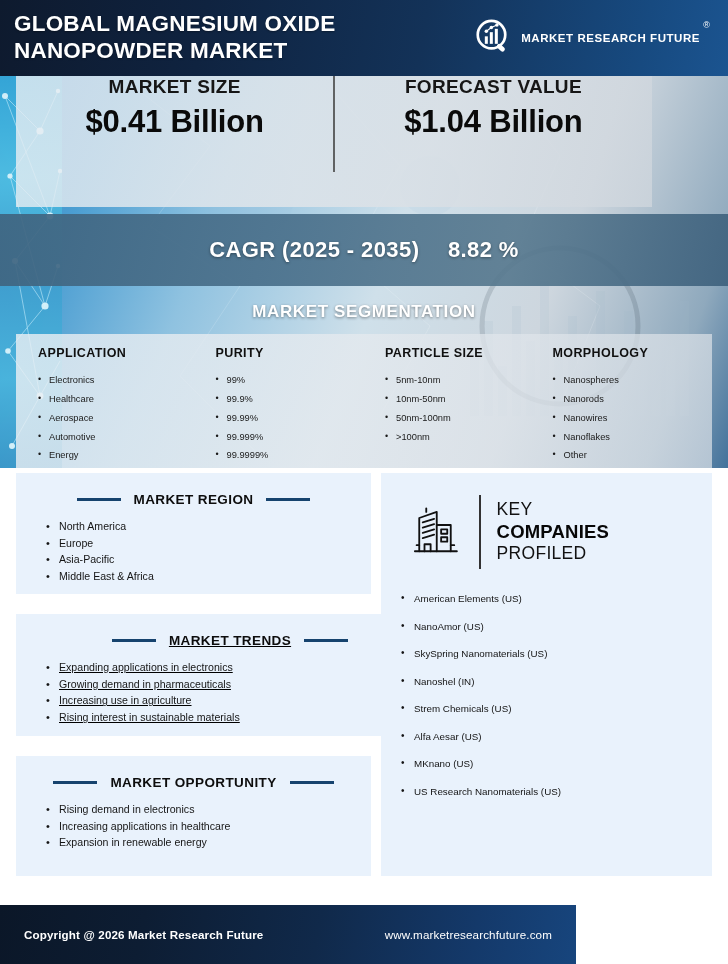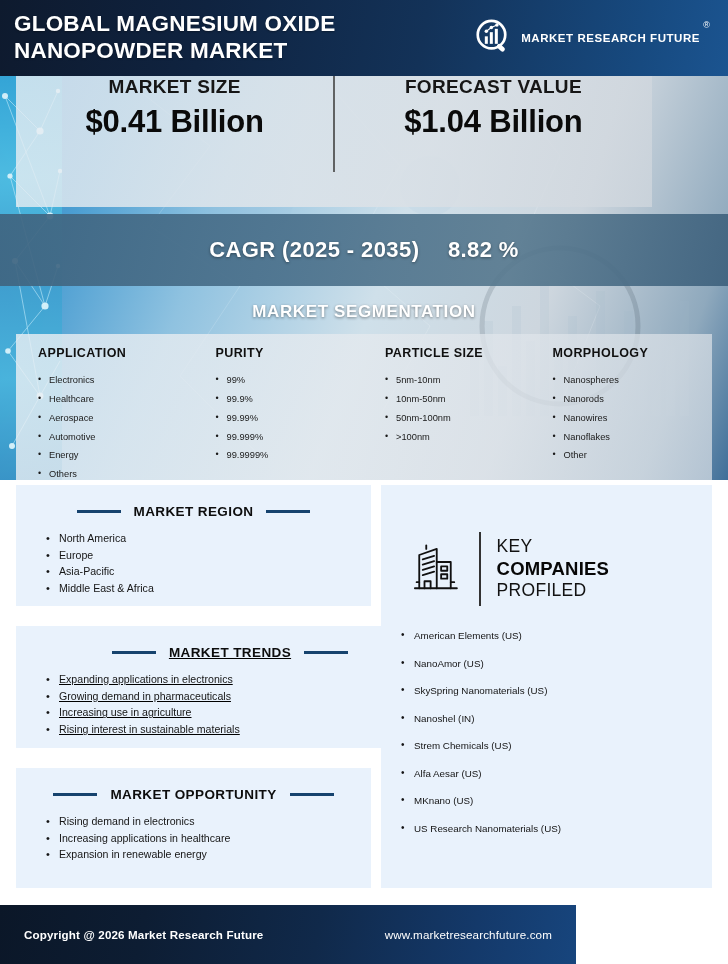--- a/index.html
+++ b/index.html
@@ -87,40 +87,40 @@
   .seg-list { list-style:none; }
   .seg-list li {
     font-size:9.3px; color:#1a1a1a; line-height:1.06; margin-bottom:9px;
     padding-left:11px; position:relative; white-space:nowrap;
   }
   .seg-list li:before {
     content:"\2022"; position:absolute; left:0; top:-1px; font-size:9px; color:#1a1a1a;
   }
 
   
-  .lower { position:absolute; left:0; top:480px; width:728px; height:420px; background:#ffffff; }
+  .lower { position:absolute; left:0; top:468px; width:728px; height:420px; background:#ffffff; }
 
   .card { background:#e9f2fc; position:absolute; }
   #card-region      { left:16px;  top:5px;   width:355px; height:121px; }
   #card-trends      { left:16px;  top:146px; width:428px; height:122px;text-decoration:underline; }
   #card-opportunity { left:16px;  top:288px; width:355px; height:120px; }
   #card-companies   { left:381px; top:5px;   width:331px; height:403px; }
 
   .card-head { display:flex; align-items:center; justify-content:center; gap:13px; padding-top:19px; }
   .rule { width:44px; height:2.2px; background:#16436e; }
   .card-title { font-size:13.5px; font-weight:bold; color:#0d0d0d; letter-spacing:.4px; white-space:nowrap; }
 
   .card-list { list-style:none; margin:11px 0 0 30px; }
   .card-list li {
     font-size:10.6px; color:#151515; line-height:1.58; position:relative; padding-left:13px; white-space:nowrap;
   }
   .card-list li:before { content:"\2022"; position:absolute; left:0; top:0; color:#151515; font-size:11px; }
 
   
-  .kc-head { display:flex; align-items:center; padding:22px 10px 0 26px; gap:16px;margin-top:25px; }
+  .kc-head { display:flex; align-items:center; padding:22px 10px 0 26px; gap:16px; }
   .kc-icon { width:56px; height:56px; flex:0 0 56px; }
   .kc-divider { width:1.6px; height:74px; background:#333; }
   .kc-words { display:flex; flex-direction:column; line-height:1.24; }
   .kc-w1 { font-size:17.5px; color:#121212; font-weight:normal; letter-spacing:.3px; }
   .kc-w2 { font-size:18.5px; color:#070707; font-weight:bold; letter-spacing:.2px; }
   .kc-w3 { font-size:17.5px; color:#121212; font-weight:normal; letter-spacing:.3px; }
 
   .kc-list { list-style:none; margin:24px 0 0 20px; }
   .kc-list li {
     font-size:9.8px; color:#141414; position:relative; padding-left:13px; margin-bottom:16.5px; white-space:nowrap;

